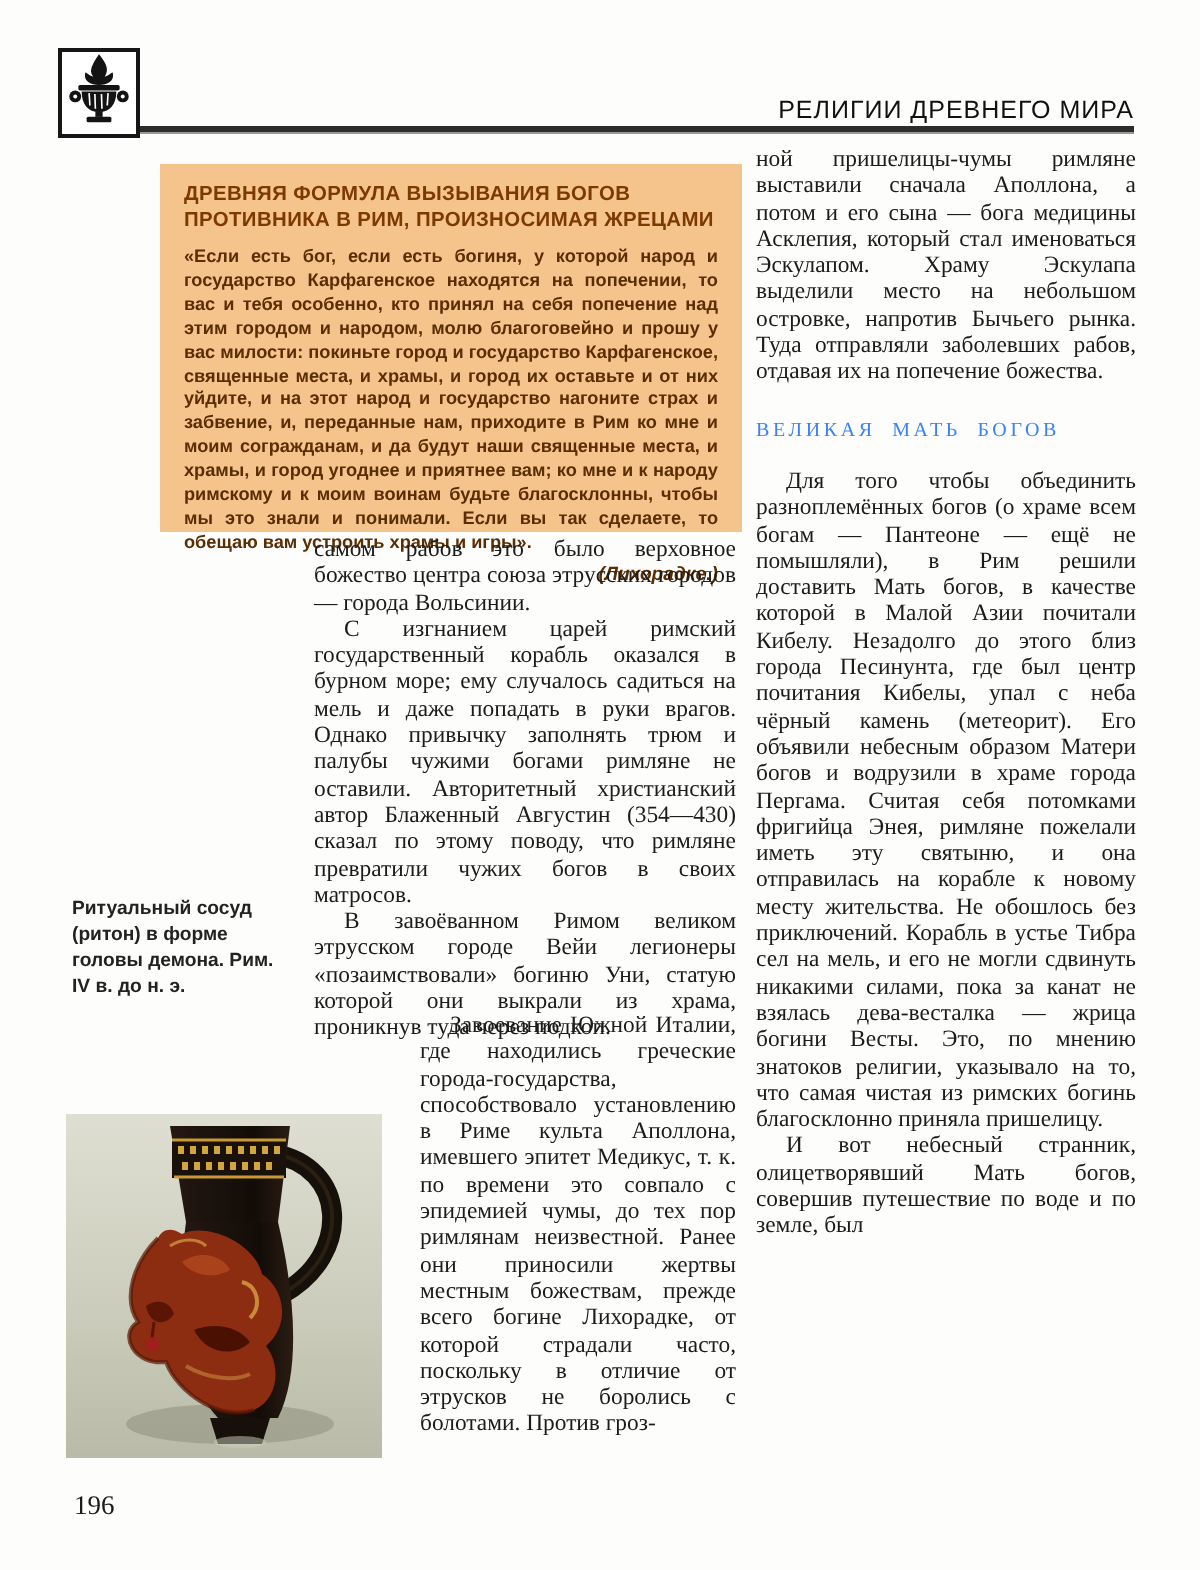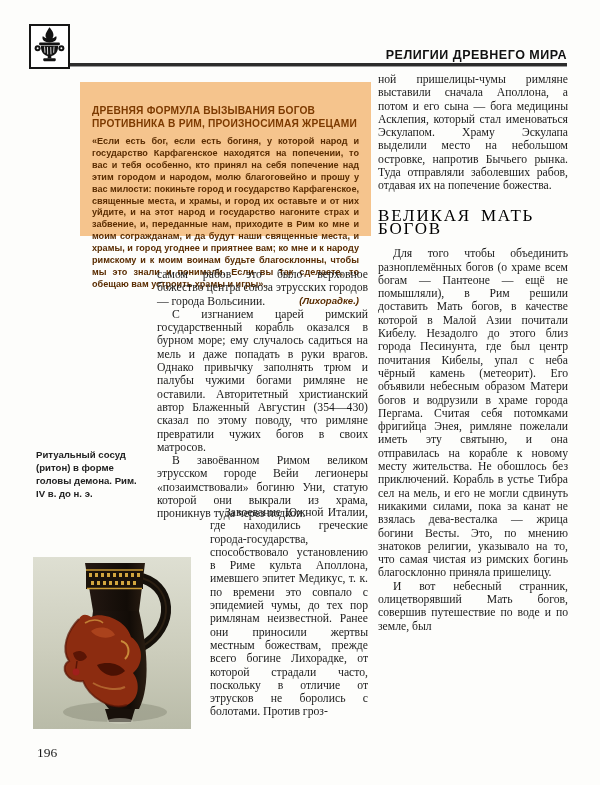--- a/index.html
+++ b/index.html
@@ -15,33 +15,33 @@
   
   .logo-box{
     position:absolute;left:29px;top:24px;width:41px;height:45px;
     border:2px solid #161616;background:#fff;
     display:flex;align-items:center;justify-content:center;
     box-sizing:border-box;z-index:2;
   }
   .header-title{
     position:absolute;top:48px;right:33px;
     font-family:"Liberation Sans",sans-serif;
-    font-weight:bold;font-size:12.5px;letter-spacing:.5px;
+    font-weight:normal;font-size:12.5px;letter-spacing:.5px;
     color:#111;
   }
   .header-rule{
     position:absolute;left:70px;top:63px;width:497px;height:3px;
     background:#2c2c2c;border-bottom:1px solid #9a9a9a;
   }
   
   .formula-box{
-    position:absolute;left:80px;top:82px;width:291px;height:154px;
+    position:absolute;left:80px;top:82px;width:291px;height:184px;
     box-sizing:border-box;
     background:#f5c48d;
-    padding:22px 12px 7px 12px;
+    padding:9px 12px 7px 12px;
     font-family:"Liberation Sans",sans-serif;
   }
   .formula-title{
     font-weight:bold;font-size:10.2px;line-height:13px;
     color:#7c3a00;letter-spacing:.2px;
     margin:0 0 6px 0;text-align:left;
   }
   .formula-quote{
     font-weight:bold;font-size:9.1px;line-height:11.9px;
     color:#5a2d02;text-align:justify;margin:0;
@@ -52,22 +52,22 @@
   }
   
   .col{font-size:11.7px;line-height:13.3px;text-align:justify;}
   .col p{margin:0;text-indent:15px;}
   .flow-continues > p:first-child{text-indent:0;}
   .col-middle-a{position:absolute;left:157px;top:268px;width:211px;}
   .col-middle-b{position:absolute;left:210px;top:506px;width:158px;}
   .col-right{position:absolute;left:378px;top:73px;width:190px;}
   .section-heading{
     font-family:"Liberation Serif",serif;
-    font-weight:400;font-size:17px;letter-spacing:1.8px;
-    word-spacing:4px;color:#000000;
+    font-weight:400;font-size:10px;letter-spacing:1.8px;
+    word-spacing:4px;color:#3b82f6;
     margin:16px 0 12px 0;text-align:left;text-indent:0;
   }
   
   .figure-caption{
     position:absolute;left:36px;top:448px;width:112px;
     font-family:"Liberation Sans",sans-serif;
     font-weight:bold;font-size:9.6px;line-height:13px;
     color:#222;text-align:left;
   }
   .figure-photo{

